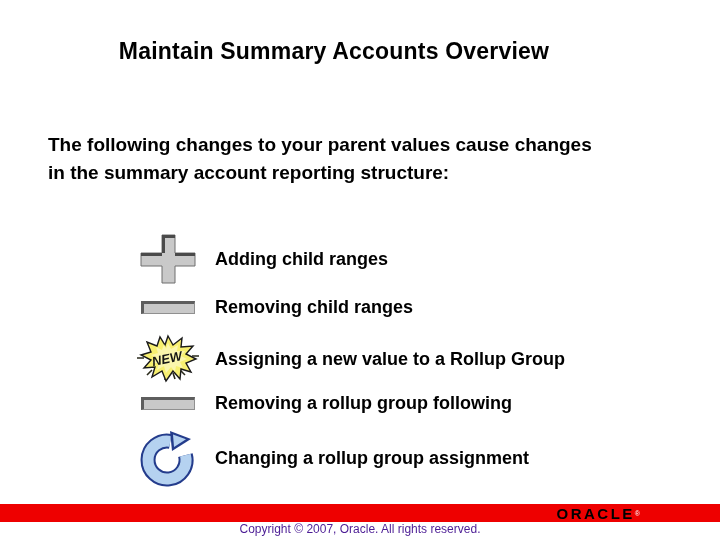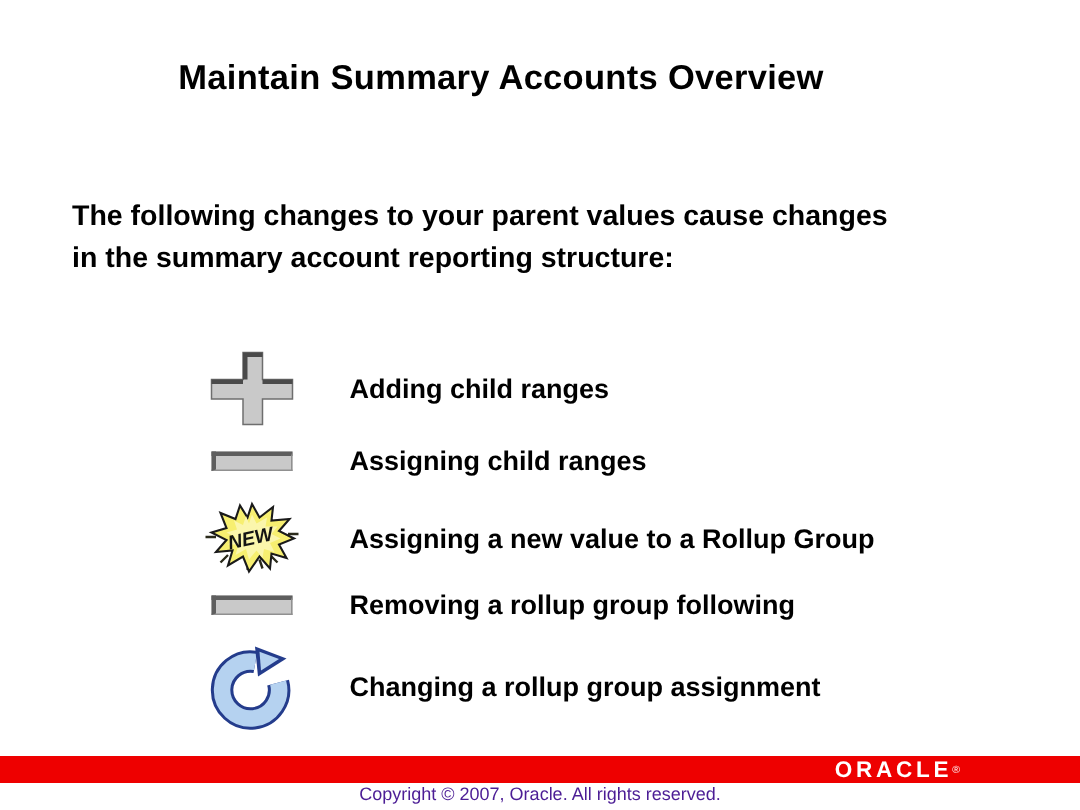--- a/index.html
+++ b/index.html
@@ -25,21 +25,20 @@
     width: 565px;
     font-size: 19px;
     font-weight: bold;
     line-height: 1.45;
   }
   .row {
     position: absolute;
     left: 130px;
     display: flex;
     align-items: center;
-    gap: 18px;
   }
   .icon-cell {
     width: 75px;
     display: flex;
     justify-content: center;
     align-items: center;
     flex: 0 0 75px;
   }
   .row-label {
     font-size: 18px;
@@ -65,21 +64,21 @@
     top: 504px; left: 0;
     width: 720px; height: 18px;
     background: #ee0000;
     display: flex;
     align-items: center;
     justify-content: flex-end;
     padding-right: 80px;
     box-sizing: border-box;
   }
   .brand {
-    color: #ffffff;
+    color: #000000;
     font-size: 15px;
     font-weight: bold;
     letter-spacing: 2.5px;
     line-height: 1;
   }
   .brand-mark {
     color: #ffffff;
     font-size: 7px;
     vertical-align: top;
     line-height: 1;
@@ -109,21 +108,21 @@
         <path d="M2 21.5 H23 M24.5 2 V20 M24.5 3.5 H36 M36 21.5 H56" stroke="#4a4a4a" stroke-width="3" fill="none"></path>
       </svg>
     </div>
     <div class="row-label">Adding child ranges</div>
   </div>
 
   <div class="row row2">
     <div class="icon-cell">
       <div class="minus-bar"></div>
     </div>
-    <div class="row-label">Assigning child ranges</div>
+    <div class="row-label">Removing child ranges</div>
   </div>
 
   <div class="row row3">
     <div class="icon-cell">
       <svg width="66" height="50" viewBox="0 0 66 50" aria-hidden="true">
 
         <path d="M2 24 H9 M57 22 H64 M12 41 L17 36 M50 41 L45 36 M30 46 L31 40 M40 45 L38 39" stroke="#2a2a1a" stroke-width="1.6" fill="none"></path>
 
         <polygon points="33,2 38,11 47,4 46,13 58,12 51,20 61,25 51,29 56,38 46,35 45,45 38,37 31,47 27,37 17,43 20,33 9,34 16,26 6,21 16,18 12,8 22,12 25,3 30,11" fill="#f7ef70" stroke="#1a1a1a" stroke-width="1.4"></polygon>
         <polygon points="33,9 36,15 43,11 42,17 50,17 46,22 52,25 45,28 48,34 41,32 40,38 36,33 31,39 29,32 22,36 24,29 17,29 22,24 16,21 23,19 21,13 27,16 29,10 31,15" fill="#fbf6ac" stroke="none"></polygon>

